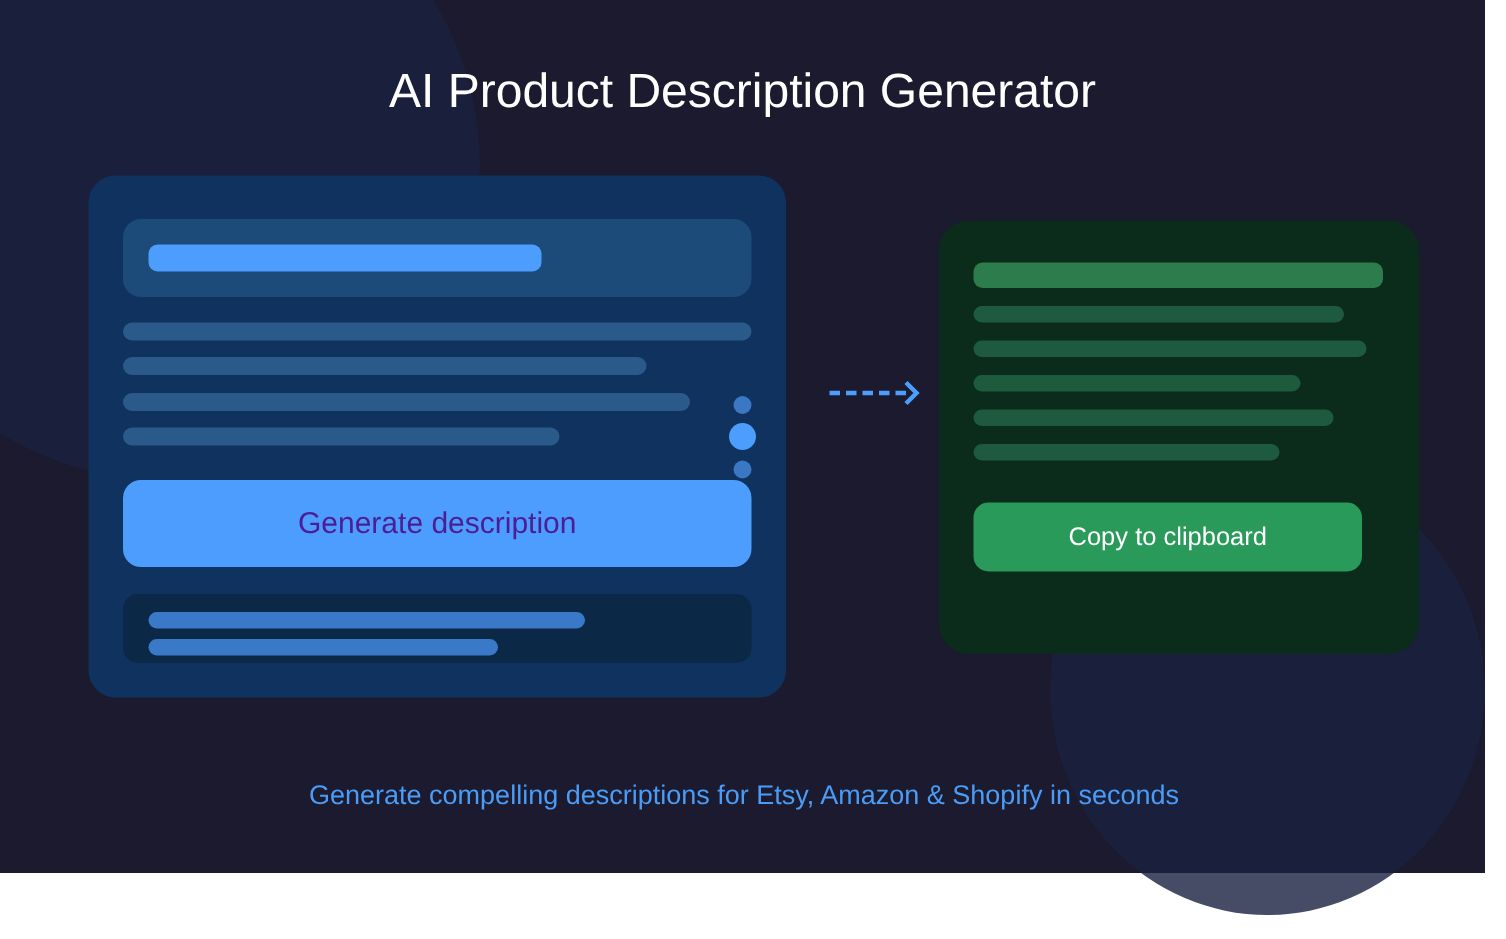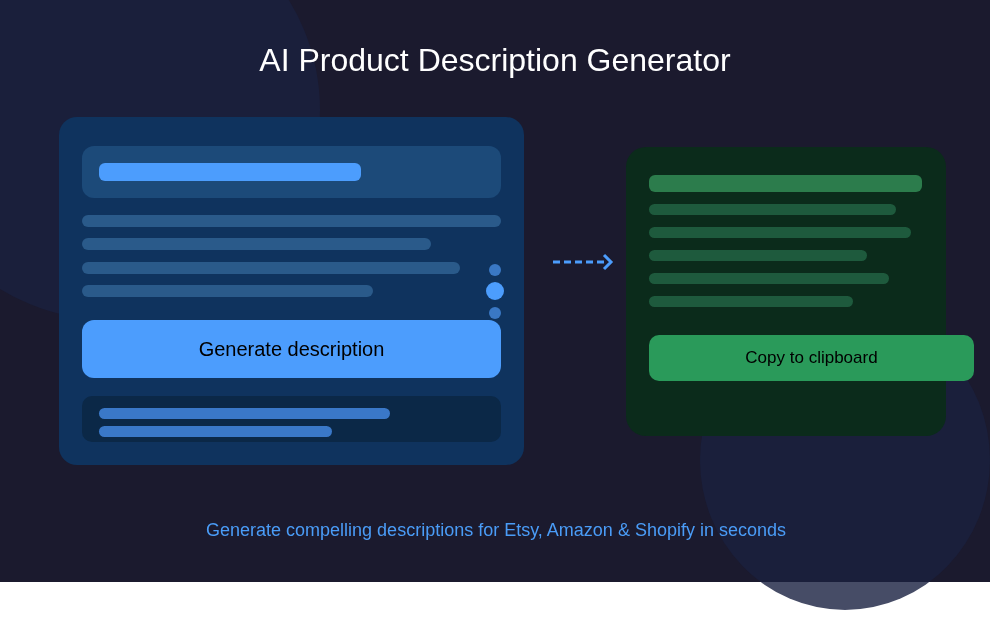--- a/index.html
+++ b/index.html
@@ -7,25 +7,25 @@
   .stage{position:absolute;left:0;top:0;width:990px;height:582px;background:#1b1a2e;overflow:visible;}
   .clip{position:absolute;left:0;top:0;width:990px;height:582px;overflow:hidden;}
   .blob1{position:absolute;left:-100px;top:-100px;width:420px;height:420px;border-radius:50%;background:#1a1f3b;}
   .blob2{position:absolute;left:700px;top:310px;width:290px;height:300px;border-radius:50%;background:#1a1f3b;}
   .blob2-out{position:absolute;left:700px;top:310px;width:290px;height:300px;border-radius:50%;background:#464c66;}
   .title{position:absolute;left:0;top:42px;width:990px;text-align:center;color:#ffffff;font-size:32px;}
   .card-in{position:absolute;left:59px;top:117px;width:465px;height:348px;border-radius:18px;background:#0f335e;}
   .hdr{position:absolute;left:23px;top:29px;width:419px;height:52px;border-radius:12px;background:#1c4a79;}
   .bar{position:absolute;border-radius:8px;}
   .dot{position:absolute;border-radius:50%;}
-  .gen-btn{position:absolute;left:23px;top:203px;width:419px;height:58px;border-radius:12px;background:#4c9dfd;color:#000000;font-size:20px;border:none;display:flex;align-items:center;justify-content:center;font-family:"Liberation Sans",sans-serif;cursor:pointer;}
+  .gen-btn{position:absolute;left:23px;top:203px;width:419px;height:58px;border-radius:12px;background:#4c9dfd;color:#4c1d95;font-size:20px;border:none;display:flex;align-items:center;justify-content:center;font-family:"Liberation Sans",sans-serif;cursor:pointer;}
   .foot{position:absolute;left:23px;top:279px;width:419px;height:46px;border-radius:10px;background:#0b2847;}
   .arrow{position:absolute;left:552px;top:252px;width:62px;height:20px;}
   .card-out{position:absolute;left:626px;top:147px;width:320px;height:289px;border-radius:20px;background:#0b2b1b;}
-  .copy-btn{position:absolute;left:23px;top:188px;width:325px;height:46px;border-radius:10px;background:#2a9a5a;color:#000000;font-size:17px;border:none;display:flex;align-items:center;justify-content:center;font-family:"Liberation Sans",sans-serif;cursor:pointer;}
+  .copy-btn{position:absolute;left:23px;top:188px;width:259px;height:46px;border-radius:10px;background:#2a9a5a;color:#ffffff;font-size:17px;border:none;display:flex;align-items:center;justify-content:center;font-family:"Liberation Sans",sans-serif;cursor:pointer;}
   .tagline{position:absolute;left:0;top:520px;width:992px;text-align:center;color:#4a9cf7;font-size:18px;}
 </style>
 </head>
 <body>
 
 <div class="blob2-out"></div>
 <div class="stage">
   <div class="clip">
     <div class="blob1"></div>
     <div class="blob2"></div>

